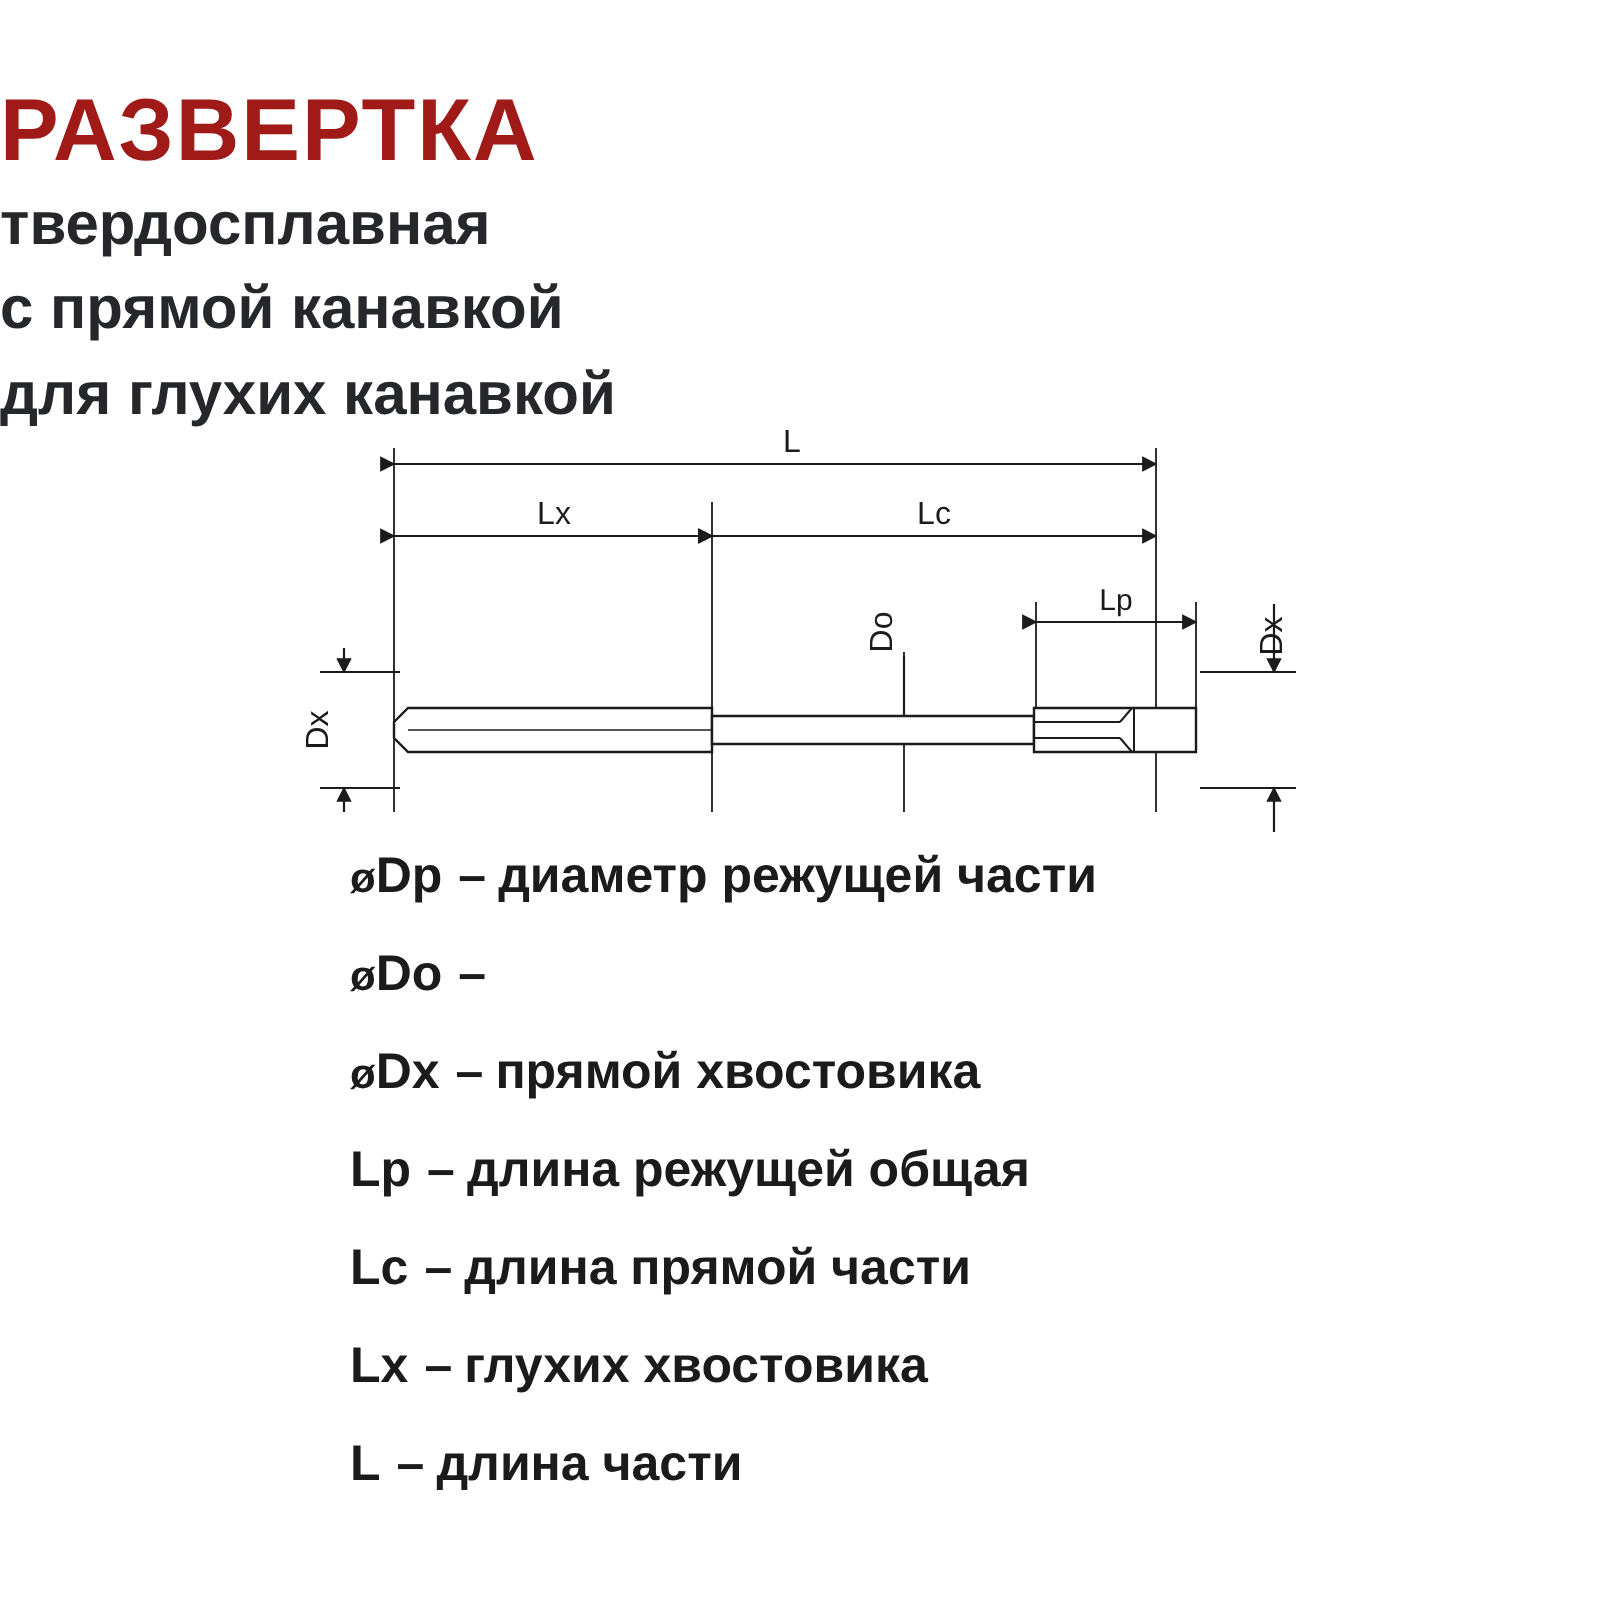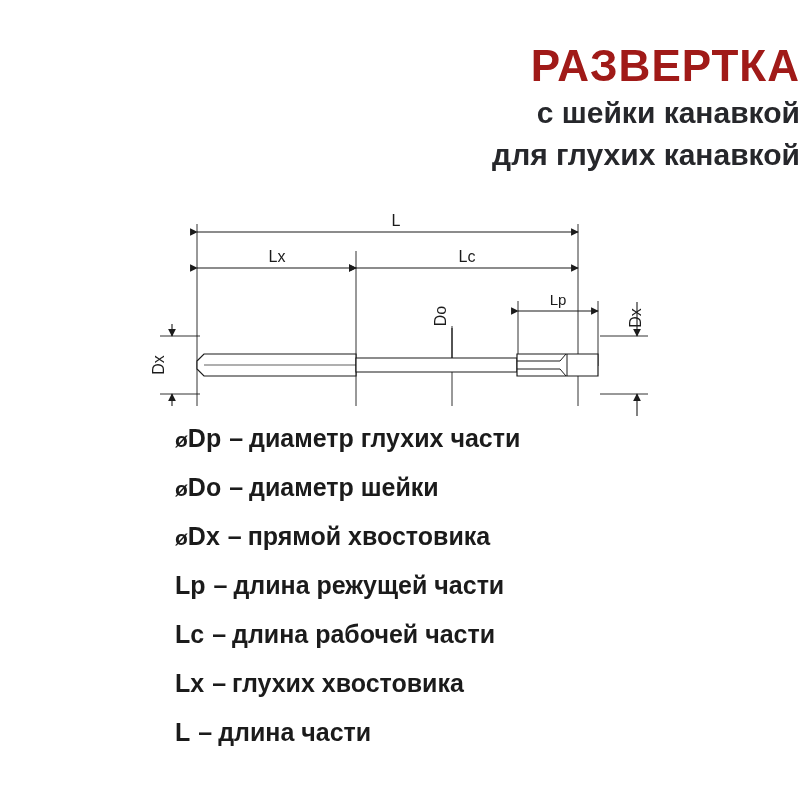--- a/index.html
+++ b/index.html
@@ -20,21 +20,21 @@
     width: 800px;
     height: 800px;
   }
 
   
   .title-block {
     position: absolute;
     left: 0;
     top: 44px;
     width: 800px;
-    text-align: right;
+    text-align: left;
   }
   .title-main {
     font-size: 44px;
     font-weight: bold;
     letter-spacing: 1px;
     color: #a01a18;
     line-height: 1.02;
     font-family: "Liberation Sans", sans-serif;
   }
   .title-sub {
@@ -87,21 +87,22 @@
     padding: 0 6px;
   }
 </style>
 </head>
 <body>
 
 <div class="page">
 
   <div class="title-block">
     <div class="title-main">РАЗВЕРТКА</div>
-    <div class="title-sub">с шейки канавкой</div>
+    <div class="title-sub">твердосплавная</div>
+    <div class="title-sub">с прямой канавкой</div>
     <div class="title-sub">для глухих канавкой</div>
   </div>
 
   <div class="drawing">
     <svg width="800" height="215" viewBox="0 0 800 215" xmlns="http://www.w3.org/2000/svg">
       <defs>
         <marker id="arrEnd" viewBox="0 0 10 10" refX="9" refY="5" markerWidth="7" markerHeight="7" orient="auto-start-reverse">
           <path d="M0,0 L10,5 L0,10 z" fill="#1b1b1b"></path>
         </marker>
         <marker id="arrStart" viewBox="0 0 10 10" refX="1" refY="5" markerWidth="7" markerHeight="7" orient="auto-start-reverse">
@@ -164,45 +165,44 @@
         <line x1="204" y1="159" x2="356" y2="159" stroke-width="0.7"></line>
       </g>
     </svg>
   </div>
 
   <div class="legend">
 
     <div class="legend-row">
       <span class="legend-sym"><span class="dia">ø</span><span>Dp</span></span>
       <span class="legend-dash">–</span>
-      <span class="legend-txt">диаметр глухих части</span>
+      <span class="legend-txt">диаметр режущей части</span>
     </div>
 
     <div class="legend-row">
       <span class="legend-sym"><span class="dia">ø</span><span>Do</span></span>
       <span class="legend-dash">–</span>
-      <span class="legend-txt">диаметр шейки</span>
     </div>
 
     <div class="legend-row">
       <span class="legend-sym"><span class="dia">ø</span><span>Dx</span></span>
       <span class="legend-dash">–</span>
       <span class="legend-txt">прямой хвостовика</span>
     </div>
 
     <div class="legend-row">
       <span class="legend-sym"><span>Lp</span></span>
       <span class="legend-dash">–</span>
-      <span class="legend-txt">длина режущей части</span>
+      <span class="legend-txt">длина режущей общая</span>
     </div>
 
     <div class="legend-row">
       <span class="legend-sym"><span>Lc</span></span>
       <span class="legend-dash">–</span>
-      <span class="legend-txt">длина рабочей части</span>
+      <span class="legend-txt">длина прямой части</span>
     </div>
 
     <div class="legend-row">
       <span class="legend-sym"><span>Lx</span></span>
       <span class="legend-dash">–</span>
       <span class="legend-txt">глухих хвостовика</span>
     </div>
 
     <div class="legend-row">
       <span class="legend-sym"><span>L</span></span>

